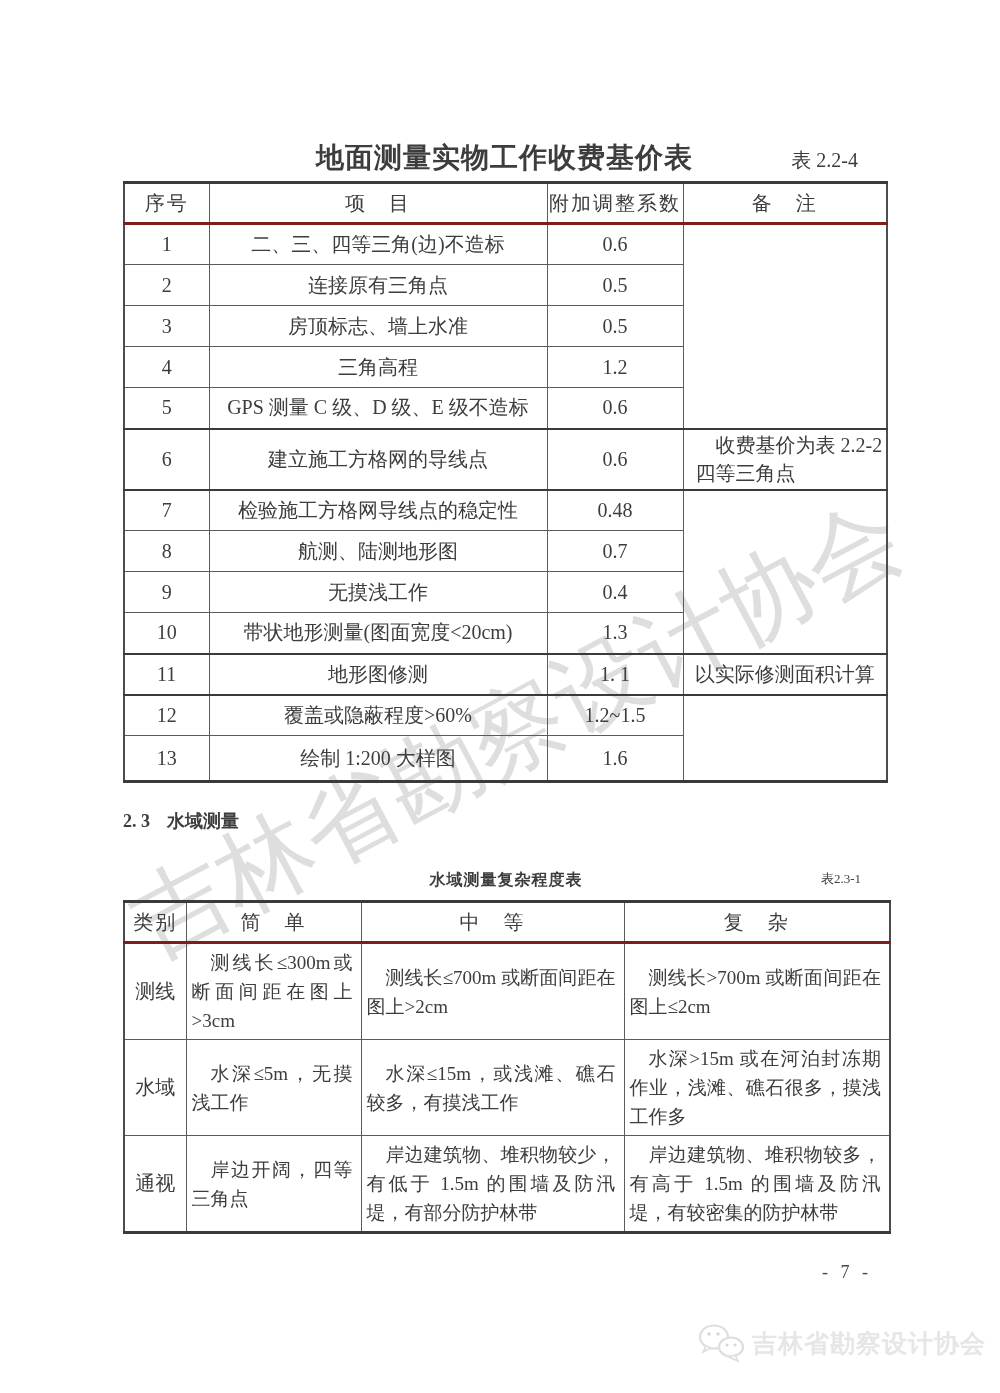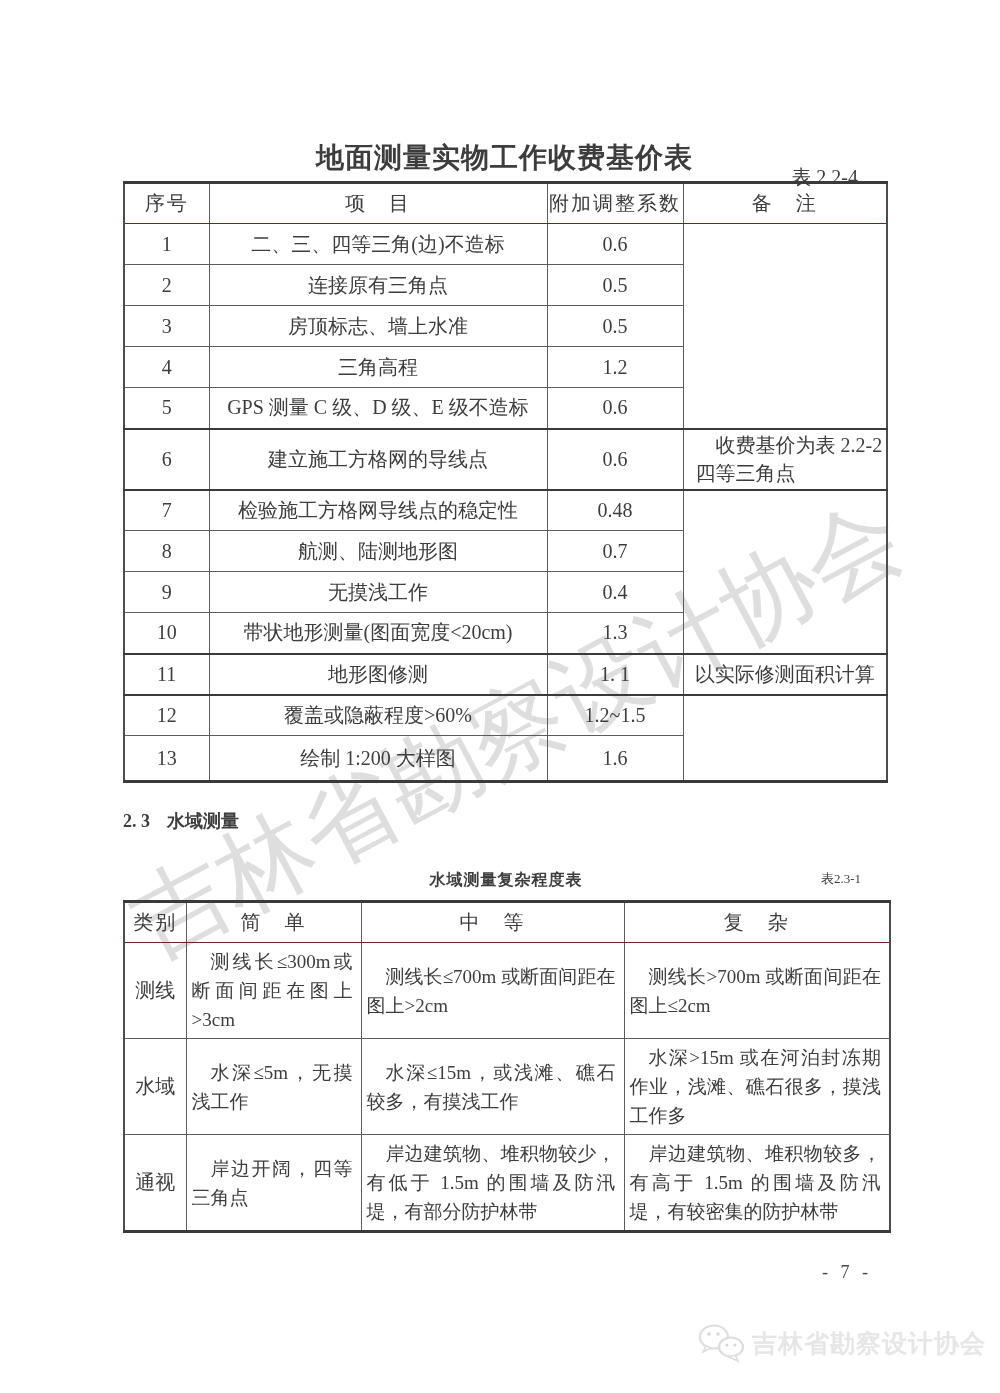--- a/index.html
+++ b/index.html
@@ -18,31 +18,31 @@
   }
   .layer { position:absolute; z-index:1; }
 
   
   .titlebar { height:34px; }
   .tb-title { text-align:center; font-weight:bold; letter-spacing:1px; }
   .t1-titlebar { top:142px; left:123px; width:763px; }
   .t1-titlebar .tb-title { font-size:28px; line-height:32px; }
   .t2-titlebar { top:864px; left:123px; width:766px; }
   .t2-titlebar .tb-title { font-size:16px; line-height:32px; }
-  .tb-label { position:absolute; right:28px; top:22px; font-size:20px; font-weight:normal; }
+  .tb-label { position:absolute; right:28px; top:5px; font-size:20px; font-weight:normal; }
 
   
   table { border-collapse:collapse; table-layout:fixed; }
   td,th { border:1px solid #5c5c5c; font-weight:normal; font-size:20px;
           text-align:center; vertical-align:middle; padding:0; overflow:hidden; }
   .t1 { top:181px; left:123px; width:763px; }
   .t2 { top:900px; left:123px; width:766px; }
   .t1, .t2 { border-top:3px solid #3a3a3a; border-bottom:3px solid #3a3a3a;
              border-left:2px solid #4d4d4d; border-right:2px solid #4d4d4d; }
-  thead th { border-bottom:1px solid #7f1d1d; letter-spacing:2px; }
+  thead th { border-bottom:3px solid #7f1d1d; letter-spacing:2px; }
   tr { height:41px; }
   tr.h61 { height:61px; } tr.h46 { height:46px; }
   tr.h72 { height:72px; } tr.h86 { height:86px; } tr.h92 { height:92px; } tr.h67 { height:67px; }
   tr.sep td { border-top:2px solid #3a3a3a; }
   .remark6 { text-align:left;padding-left:8px; }
   .remark6 div { padding-left:4px; line-height:28px; }
   .remark6 .ind { text-indent:1em; }
   .t2 td.desc { text-align:justify; text-indent:1em; padding:4px 8px 4px 5px; line-height:29px; font-size:19px; }
 
   .section-heading { top:806px; left:123px; font-weight:bold; font-size:18px; line-height:30px; display:flex; gap:17px; }

